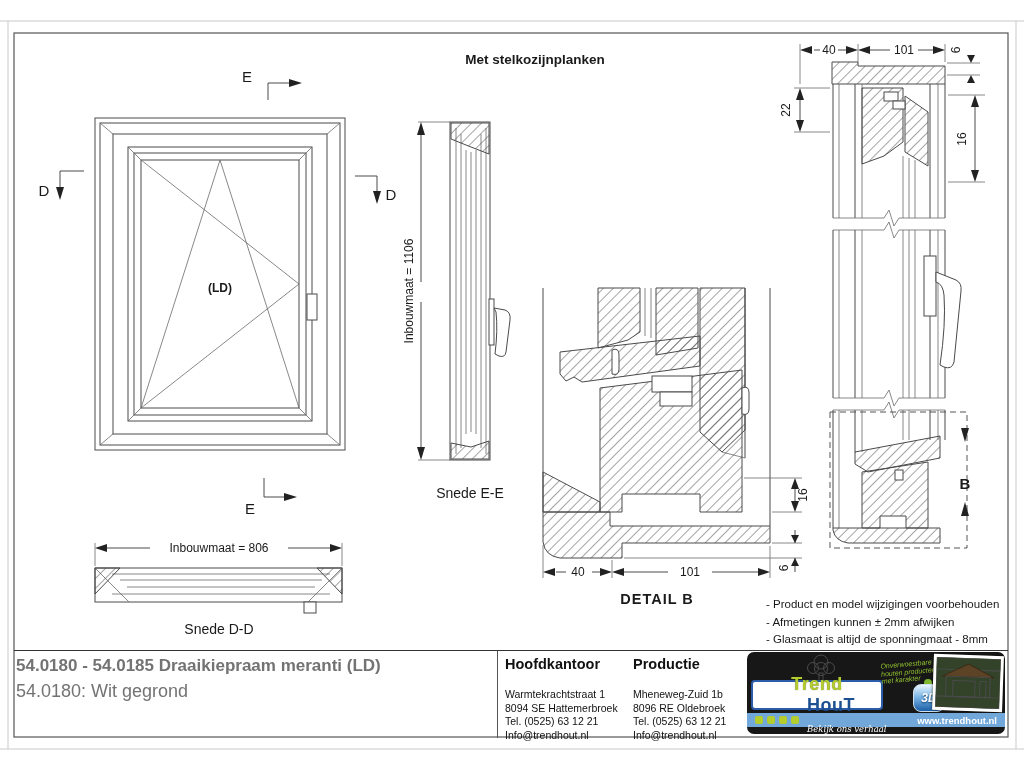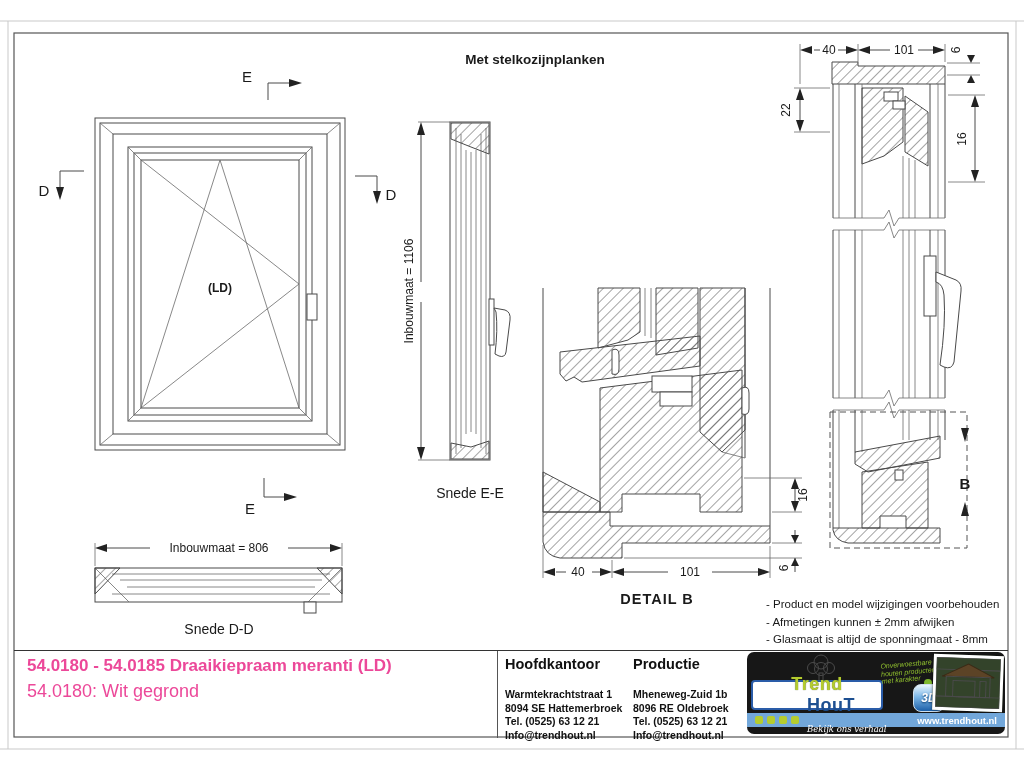--- a/index.html
+++ b/index.html
@@ -18,28 +18,28 @@
   .dim{font-size:12px;}
   .marker{font-size:15px;}
   .caption{font-size:14px;}
   .capbold{font-size:14.5px;font-weight:bold;letter-spacing:1px;}
   .sheettitle{font-size:13.5px;font-weight:bold;}
   .note{font-size:11.5px;}
   .ld{font-size:12px;font-weight:bold;}
   
   #titleblock{position:absolute;left:14px;top:650px;width:994px;height:87px;border-top:1.5px solid #333;}
   #tb-divider{position:absolute;left:483px;top:0;width:0;height:87px;border-left:1.2px solid #555;}
-  #tb-left{position:absolute;left:13px;top:5px;color:#ec4899;}
+  #tb-left{position:absolute;left:2px;top:5px;color:#737373;}
   #tb-title{font-size:17px;font-weight:bold;margin:0 0 7px 0;}
   .tb-variant{font-size:18px;line-height:16px;}
   .tb-col{position:absolute;top:5px;color:#111;}
   #tb-hoofdkantoor{left:491px;}
   #tb-productie{left:619px;}
   .tb-heading{font-size:14.5px;font-weight:bold;margin-bottom:16px;}
-  .tb-line{font-size:10.5px;font-weight:bold;line-height:13.5px;}
+  .tb-line{font-size:10.5px;font-weight:normal;line-height:13.5px;}
   
   #brand-panel{position:absolute;left:733px;top:1px;width:258px;height:82px;background:#171717;border-radius:7px;overflow:hidden;}
   #logo-box{position:absolute;left:4px;top:28px;width:128px;height:26px;background:#fff;border:2px solid #2a5ca8;border-radius:4px;display:flex;align-items:center;justify-content:center;font-weight:bold;font-size:18px;letter-spacing:.5px;flex-direction:column;}
   #logo-box .t1{color:#b5cc2e;text-shadow:0 0 1px #44551a;}
   #logo-box .t2{color:#1d4f91;padding-left:28px;}
   #logo-tree{position:absolute;left:56px;top:2px;}
   #tagline{position:absolute;left:134px;top:8px;width:62px;color:#8fbe2e;font-size:7px;font-style:italic;line-height:7.5px;transform:rotate(-5deg);}
   #badge3d{position:absolute;left:166px;top:32px;width:30px;height:26px;border-radius:8px;background:linear-gradient(180deg,#eaf5fd 0%,#7db8e8 45%,#1c5fa8 100%);border:1px solid #cfe0ee;display:flex;align-items:center;justify-content:center;color:#fff;font-weight:bold;font-style:italic;font-size:12px;text-shadow:0 1px 2px #0a3c73;}
   #badge-tree{position:absolute;left:177px;top:27px;width:8px;height:8px;background:#7fb82e;border-radius:50%;}
   #photo{position:absolute;left:186px;top:3px;width:64px;height:50px;border:3px solid #fff;transform:rotate(2deg);box-shadow:0 0 3px rgba(0,0,0,.6);overflow:hidden;background:#33432a;}

